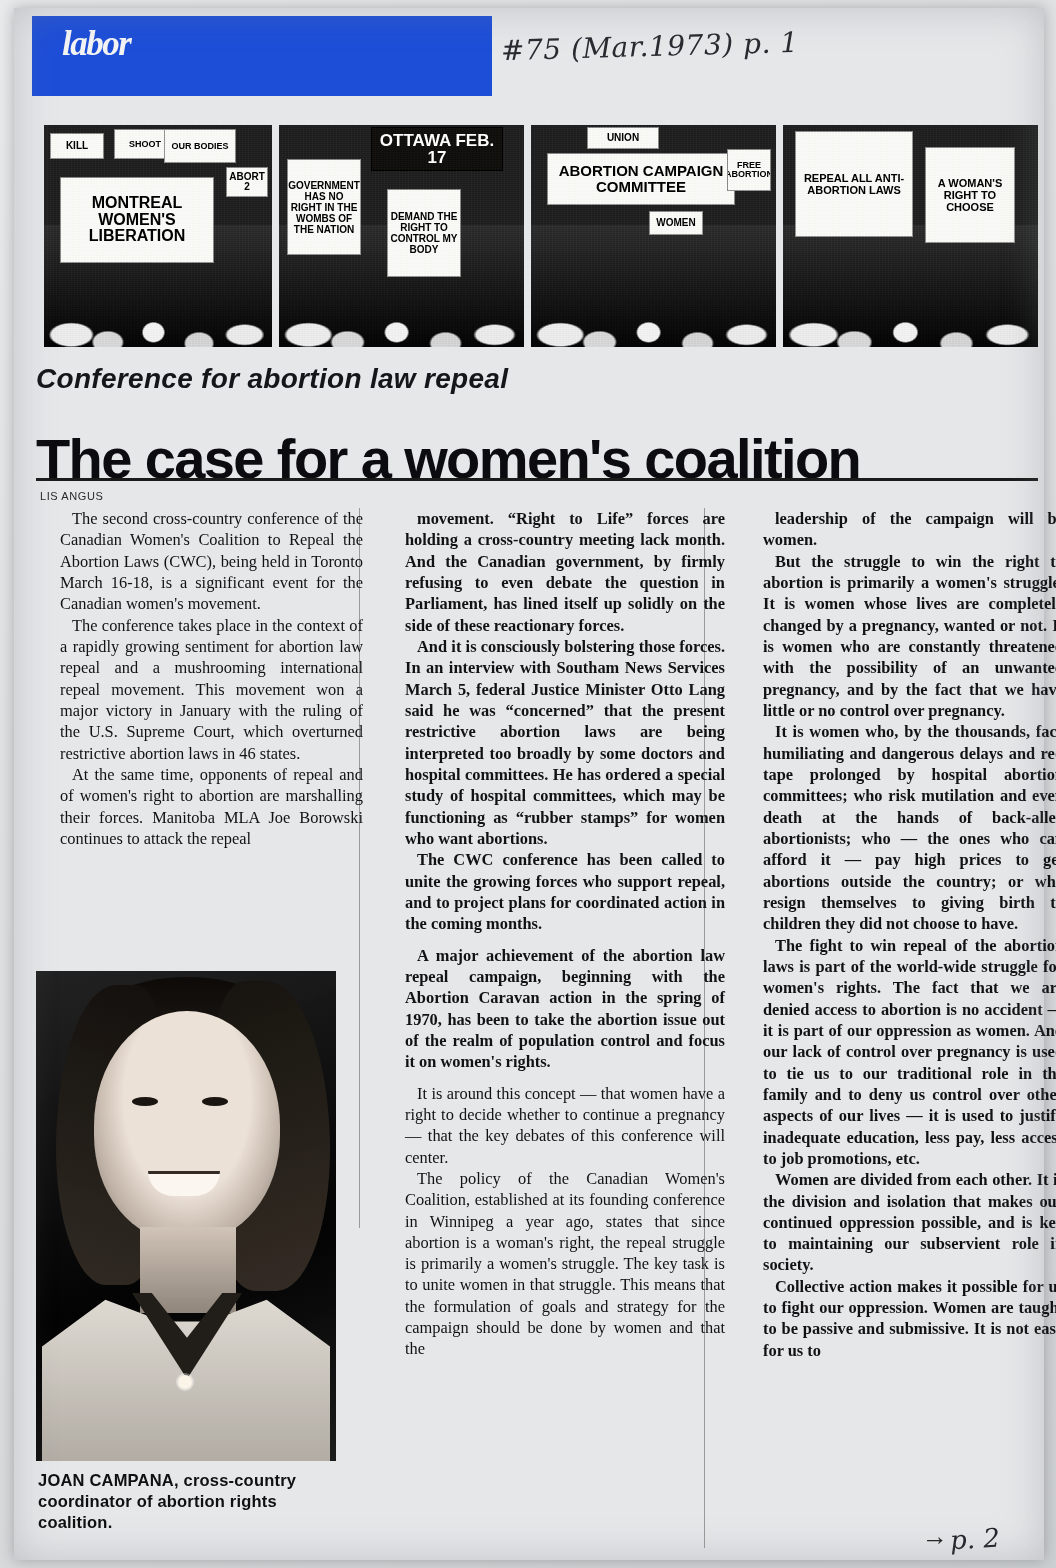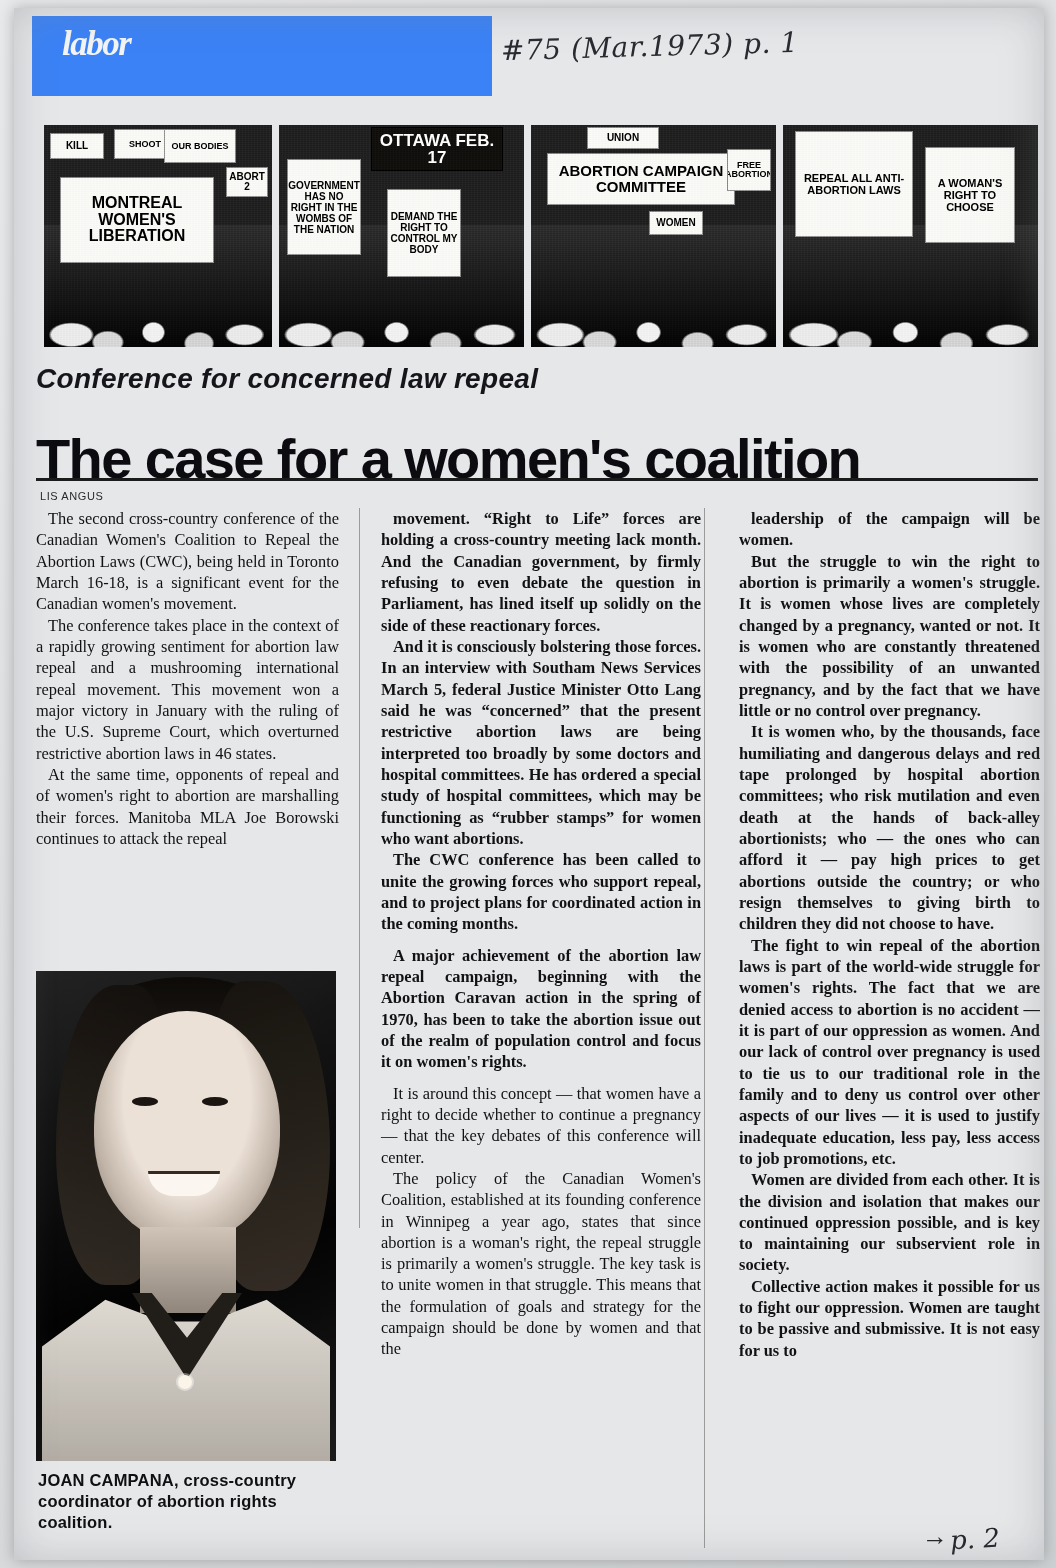--- a/index.html
+++ b/index.html
@@ -30,21 +30,21 @@
     background: #e6e7e9;
     box-shadow: 0 0 14px rgba(0,0,0,0.25);
   }
   
   .masthead {
     position: absolute;
     left: 18px;
     top: 8px;
     width: 460px;
     height: 80px;
-    background: #3b82f6;
+    background: #1d4ed8;
   }
   .mast-labor {
     position: absolute;
     left: 30px;
     top: 8px;
     font-size: 35px;
     font-family: "Liberation Serif", serif;
     font-style: italic;
     font-weight: bold;
     color: #f4f4f4;
@@ -189,20 +189,21 @@
     height: 1040px;
   }
   .col {
     position: absolute;
     top: 0;
     font-size: 16.4px;
     line-height: 1.30;
     text-align: justify;
     color: #121214;
     font-family: "Liberation Serif", serif;
+    margin-left: 24px;
   }
   .col p {
     margin: 0 0 0 0;
     text-indent: 12px;
   }
   .col1 { left: 0px; width: 303px; }
   .col2 { left: 345px; width: 320px; }
   .col3 { left: 703px; width: 301px; }
   .col2 { font-weight: 600; }
   .col3 { font-weight: 600; }
@@ -370,21 +371,21 @@
         <div class="sign" style="left:118px;top:86px;width:54px;height:24px;font-size:10px;">WOMEN</div>
       </div>
 
       <div class="photo p4 grainy">
         <div class="crowd"></div>
         <div class="sign" style="left:12px;top:6px;width:118px;height:106px;font-size:11px;line-height:1.12;">REPEAL ALL ANTI-ABORTION LAWS</div>
         <div class="sign" style="left:142px;top:22px;width:90px;height:96px;font-size:11px;line-height:1.12;">A WOMAN'S RIGHT TO CHOOSE</div>
       </div>
     </div>
 
-    <div class="kicker">Conference for concerned law repeal</div>
+    <div class="kicker">Conference for abortion law repeal</div>
     <div class="headline">The case for a women's coalition</div>
     <div class="rule"></div>
     <div class="byline">LIS ANGUS</div>
 
     <div class="coldiv d1"></div>
     <div class="coldiv d2"></div>
 
     <div class="cols">
       <div class="col col1">
         <p>The second cross-country conference of the Canadian Women's Coalition to Repeal the Abortion Laws (CWC), being held in Toronto March 16-18, is a significant event for the Canadian women's movement.</p>

